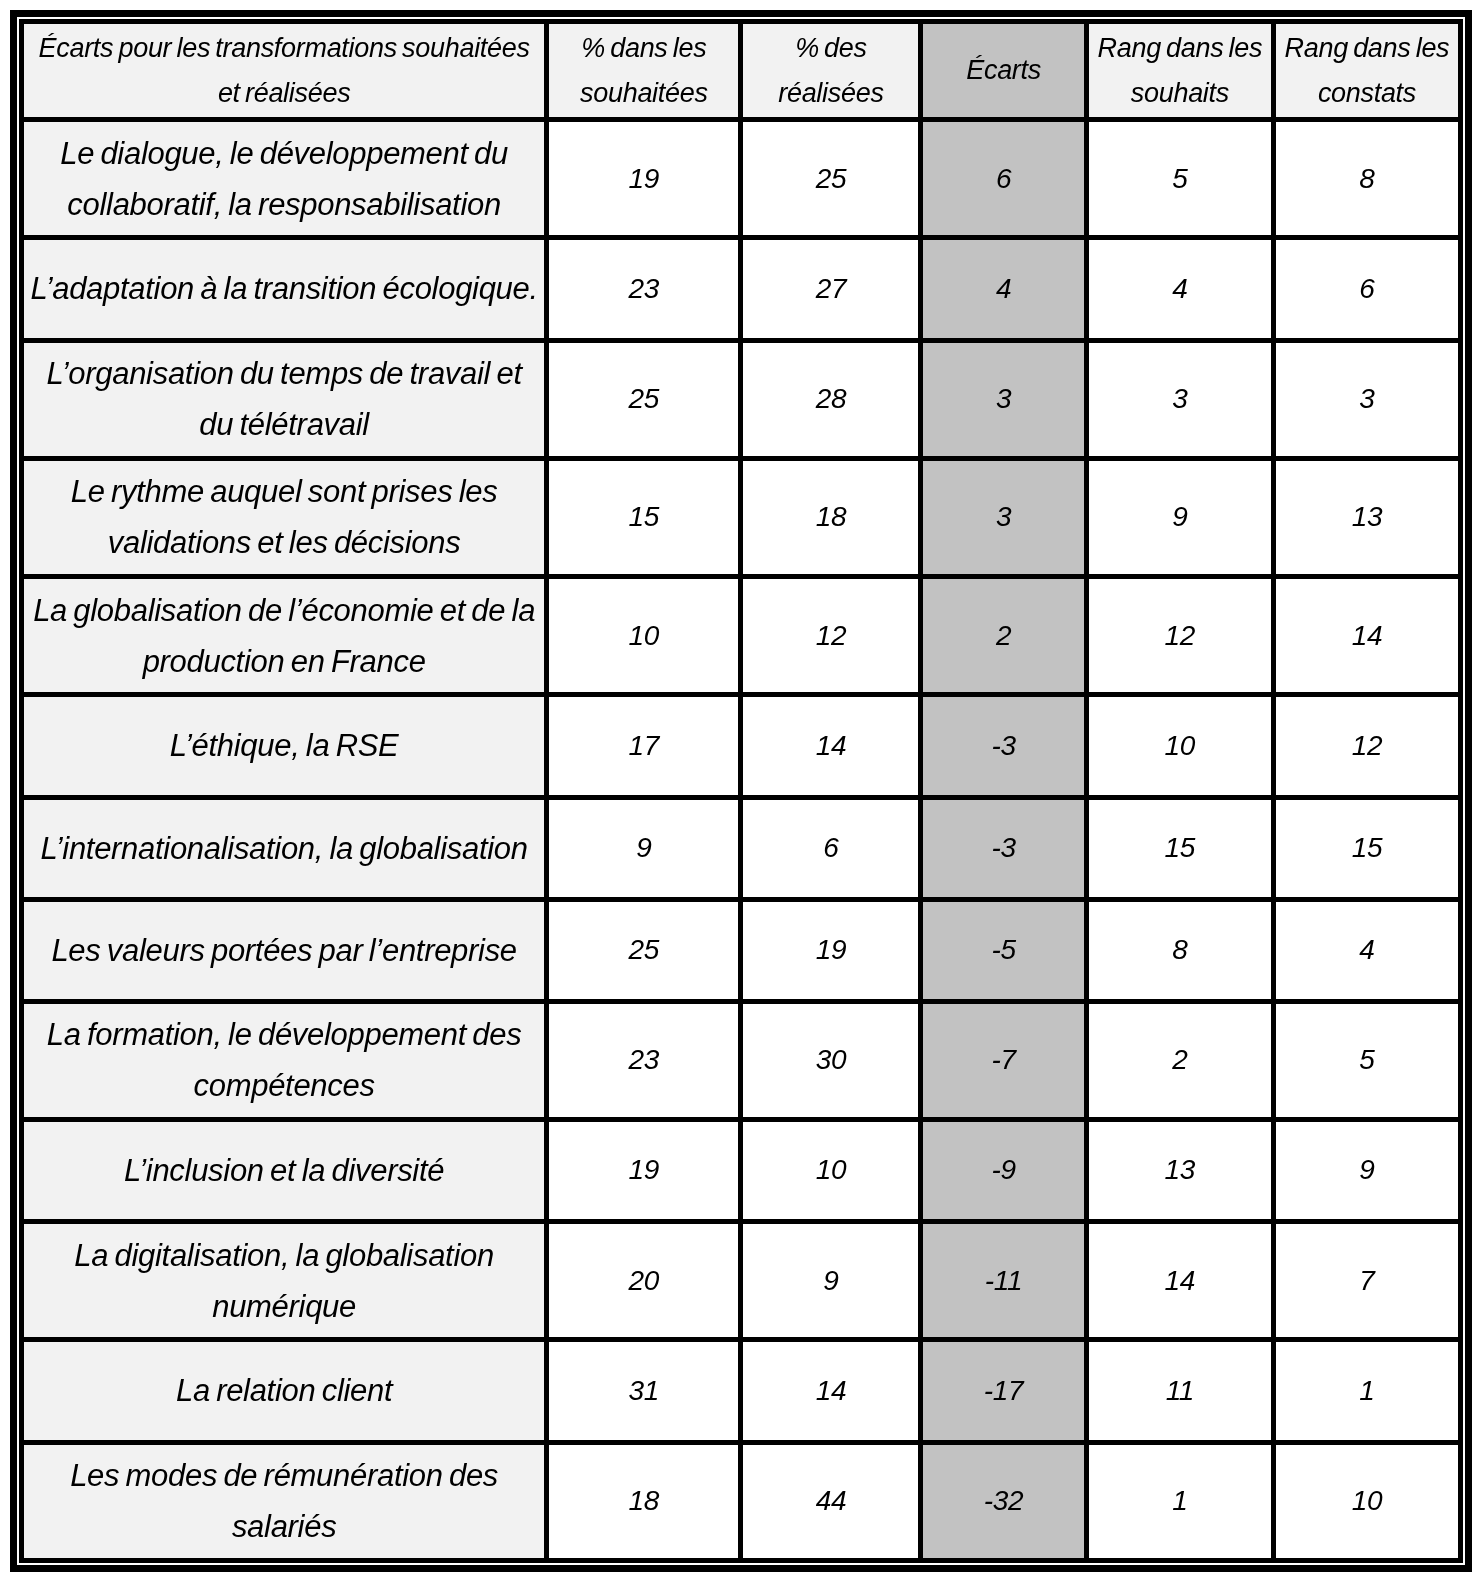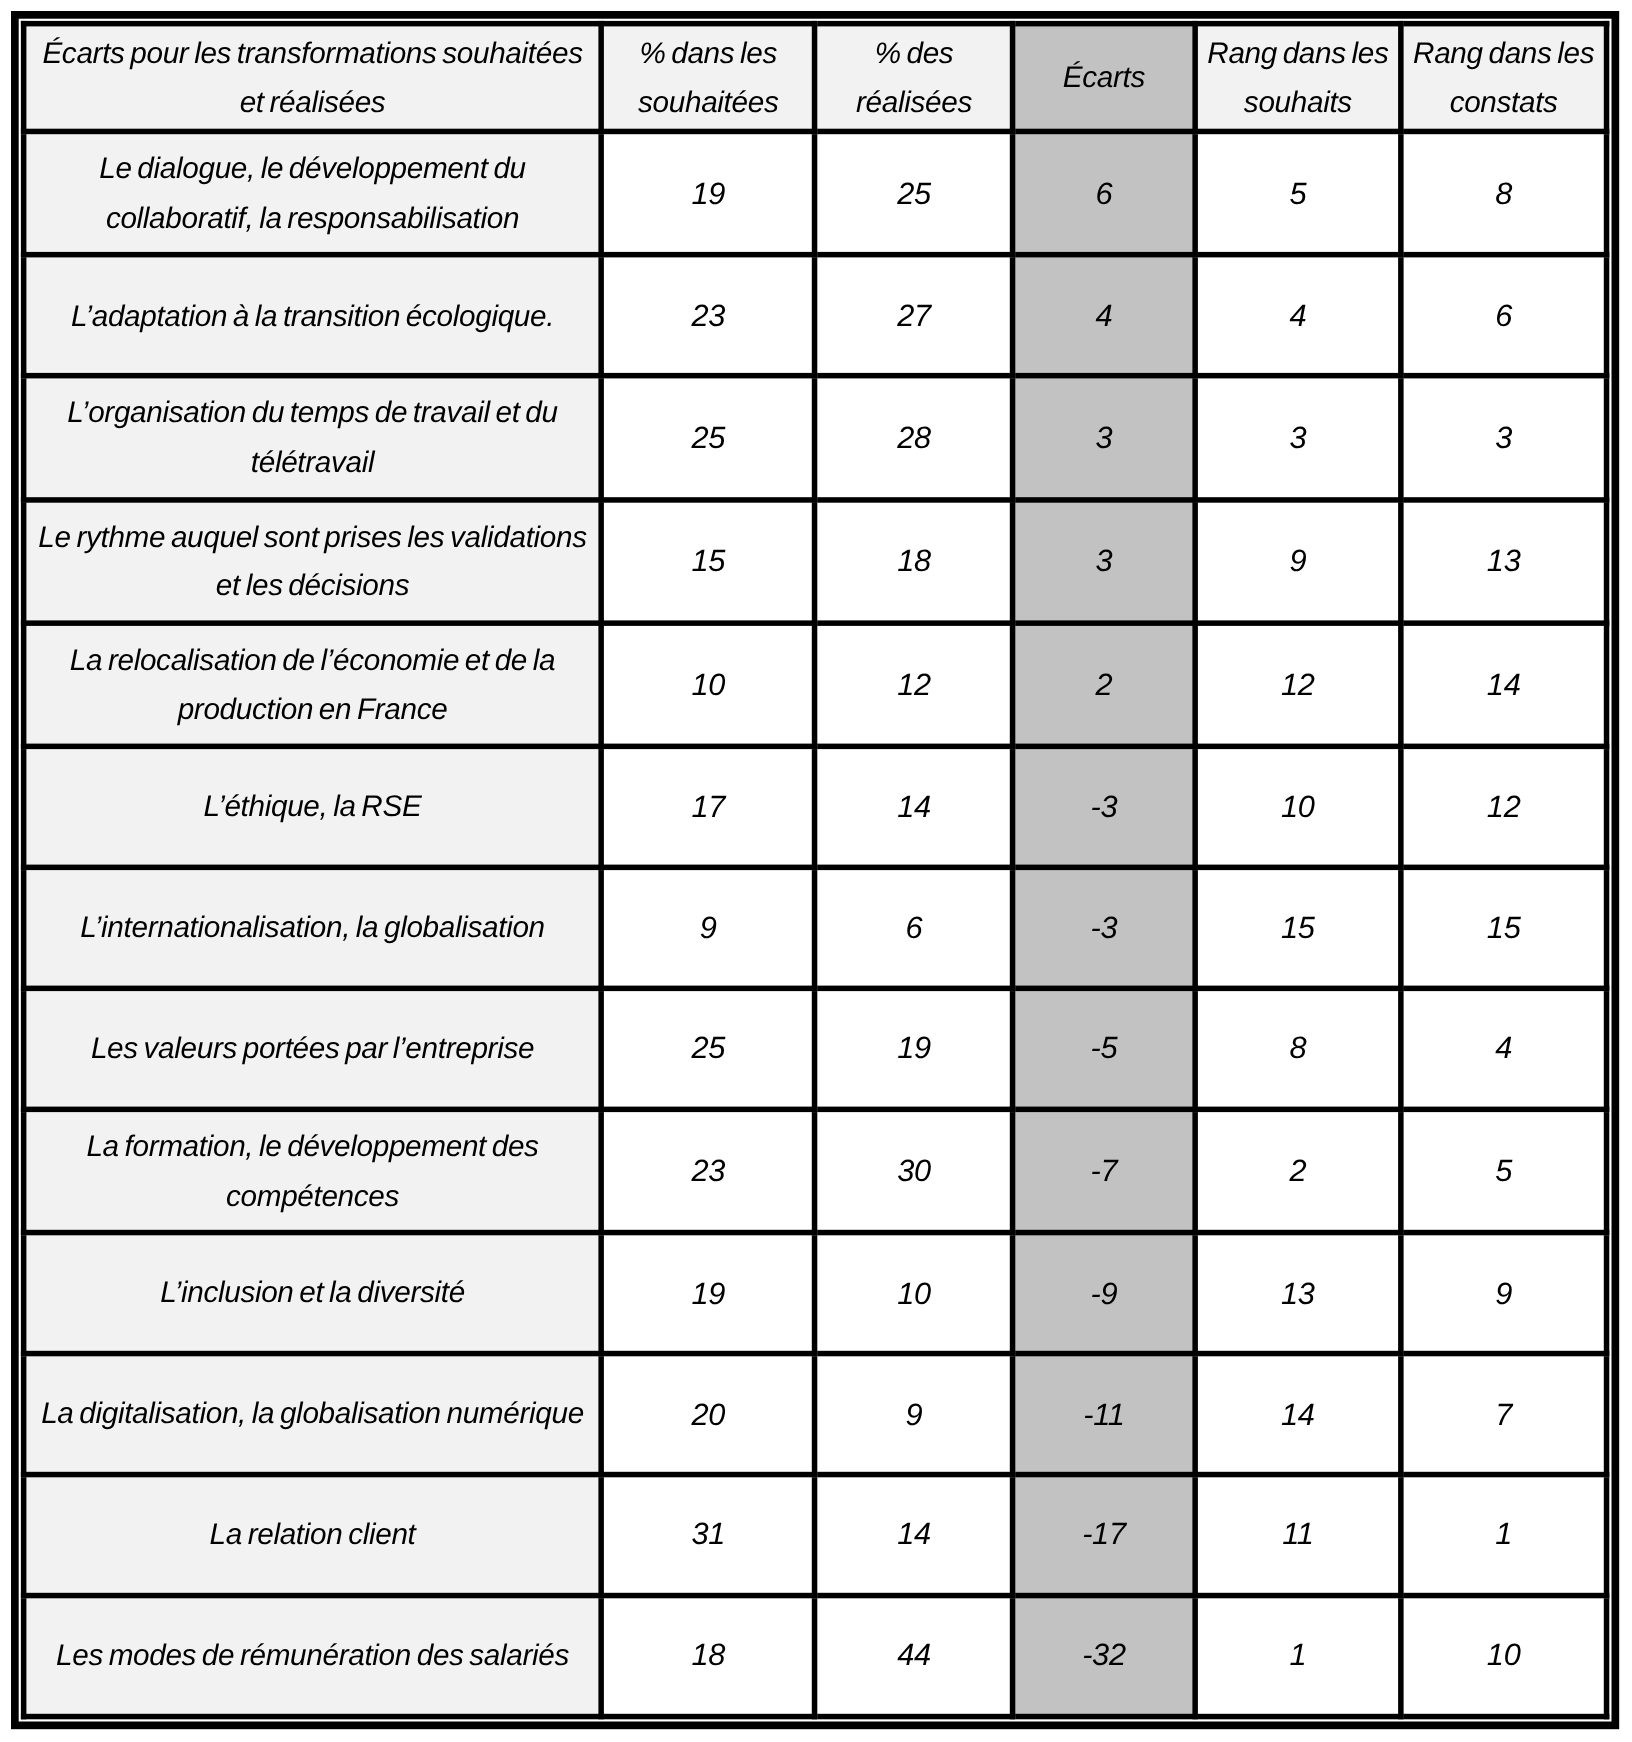--- a/index.html
+++ b/index.html
@@ -52,21 +52,21 @@
   th {
     background: var(--label-bg, #f2f2f2);
     font-size: 27px;
   }
   td {
     background: var(--value-bg, #ffffff);
     font-size: 28px;
   }
   td.label {
     background: var(--label-bg, #f2f2f2);
-    font-size: 27px;
+    font-size: 31px;
   }
   th.ecarts, td.ecarts {
     background: var(--ecarts-bg, #c2c2c2);
   }
 </style>
 </head>
 <body>
 
 <div class="table-wrap">
   <table>
@@ -115,21 +115,21 @@
         </tr>
         <tr>
           <td class="label c0">Le rythme auquel sont prises les validations et les décisions</td>
           <td class="c1">15</td>
           <td class="c2">18</td>
           <td class="c3 ecarts">3</td>
           <td class="c4">9</td>
           <td class="c5">13</td>
         </tr>
         <tr>
-          <td class="label c0">La relocalisation de l’économie et de la production en France</td>
+          <td class="label c0">La globalisation de l’économie et de la production en France</td>
           <td class="c1">10</td>
           <td class="c2">12</td>
           <td class="c3 ecarts">2</td>
           <td class="c4">12</td>
           <td class="c5">14</td>
         </tr>
         <tr>
           <td class="label c0">L’éthique, la RSE</td>
           <td class="c1">17</td>
           <td class="c2">14</td>

